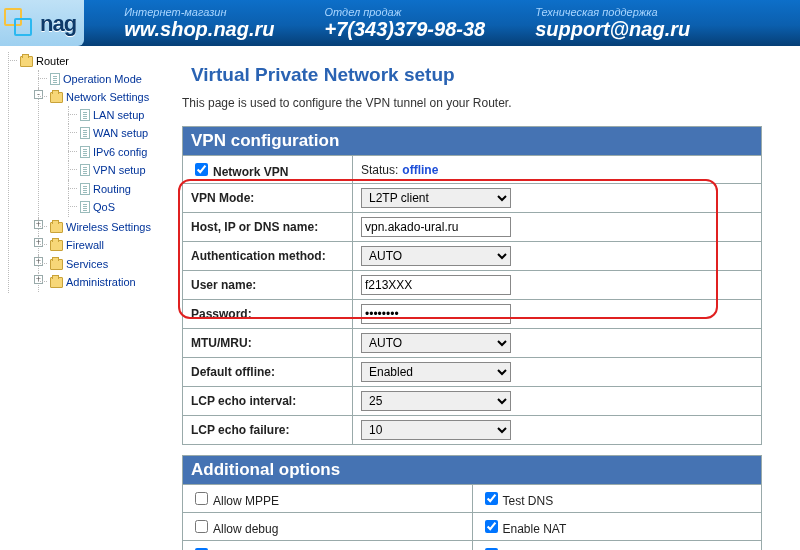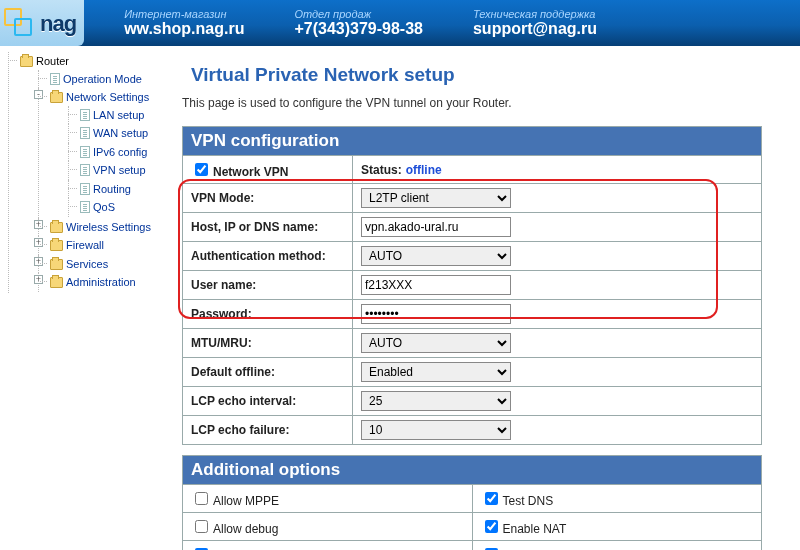--- a/index.html
+++ b/index.html
@@ -7,21 +7,21 @@
   .header { height:46px; background:linear-gradient(180deg,#0d6fc9 0%, #0b5fae 55%, #063f76 100%); display:flex; align-items:center; color:#cfe8ff; position:relative; }
   .logo-mark { width:32px; height:32px; position:relative; margin-right:4px;}
   .logo-mark .sq { position:absolute; width:18px; height:18px; border:2px solid #2bb8f0; border-radius:2px; }
   .logo-mark .sq.a { left:0; top:0; border-color:#f6c23d;}
   .logo-mark .sq.b { left:10px; top:10px; border-color:#2bb8f0;}
   .logo-text { font-family: Arial, sans-serif; font-weight:400; font-size:22px; color:#0d3a6a; background:transparent; letter-spacing:-1px; text-shadow:0 1px 0 #fff; }
   .logo-text b { color:#0d3a6a;}
   .logo-wrap { background:linear-gradient(180deg,#bfe1f6,#9ed0f0); padding:2px 8px 0 4px; height:46px; display:flex; align-items:center; border-radius:0 0 6px 0;}
   .hdr-cols { display:flex; gap:50px; margin-left:40px; }
   .hdr-col .line1 { font-style:italic; font-size:11px; color:#a9d6ff; }
-  .hdr-col .line2 { font-size:16px; font-weight:bold; color:#fff; }
+  .hdr-col .line2 { font-size:20px; font-weight:bold; color:#fff; font-style:italic;}
   .main { display:flex; }
   .sidebar { width:160px; padding:6px 4px 8px 4px; font-size:11px; line-height:1.5; border-right:0; }
   .tree ul { list-style:none; margin:0; padding-left:14px; }
   .tree > ul { padding-left:0;}
   .tree li { position:relative; padding:1px 0 1px 16px; white-space:nowrap;}
   .ic-folder, .ic-folder-open, .ic-page, .ic-plus, .ic-minus, .ic-bullet { display:inline-block; vertical-align:-2px; margin-right:3px;}
   .ic-folder, .ic-folder-open { width:13px; height:11px; background:#f7d778; border:1px solid #c9a238; border-radius:1px; position:relative;}
   .ic-folder::before, .ic-folder-open::before { content:''; position:absolute; left:1px; top:-3px; width:5px; height:3px; background:#f7d778; border:1px solid #c9a238; border-bottom:none;}
   .ic-page { width:10px; height:12px; background:#fff; border:1px solid #9bb; position:relative;}
   .ic-page::after{content:'';position:absolute;left:2px;top:2px;right:2px;height:1px;background:#9bb; box-shadow:0 2px #9bb, 0 4px #9bb, 0 6px #9bb;}
@@ -34,21 +34,21 @@
   .content { flex:1; padding:14px 18px 20px 22px; max-width:620px;}
   .page-title { color:#2a63b3; font-size:19px; font-weight:bold; margin:4px 9px 10px; }
   .page-desc { font-size:12px; color:#333; margin-bottom:16px; }
 
   table.form { width:100%; border-collapse:collapse; margin-bottom:10px; border:1px solid #9aa;}
   table.form th, table.form td { border:1px solid #9aa; padding:4px 8px; text-align:left; vertical-align:middle; height:26px;}
   table.form th.section { background:#4573b3; color:#fff; font-weight:bold; font-size:17px; padding:4px 8px;}
   table.form td.label { width:170px; font-weight:bold; background:#fff;}
   table.form select, table.form input[type=text], table.form input[type=password] { font-family:inherit; font-size:12px; width:150px; height:20px; border:1px solid #888; padding:0 3px;}
   .status-offline { color:#1d4ed8; font-weight:bold; }
-  .status-label { font-weight:bold; margin-right:4px;}
+  .status-label { font-weight:normal; margin-right:4px;}
 
   .add-table td.optcell { width:50%; }
   .chk { margin-right:5px; }
   .red-overlay { position:absolute; border:2px solid #e02020; border-radius:12px; pointer-events:none;}
   .form-wrap { position:relative; }
 </style>
 </head>
 <body>
 
 <div class="header">

